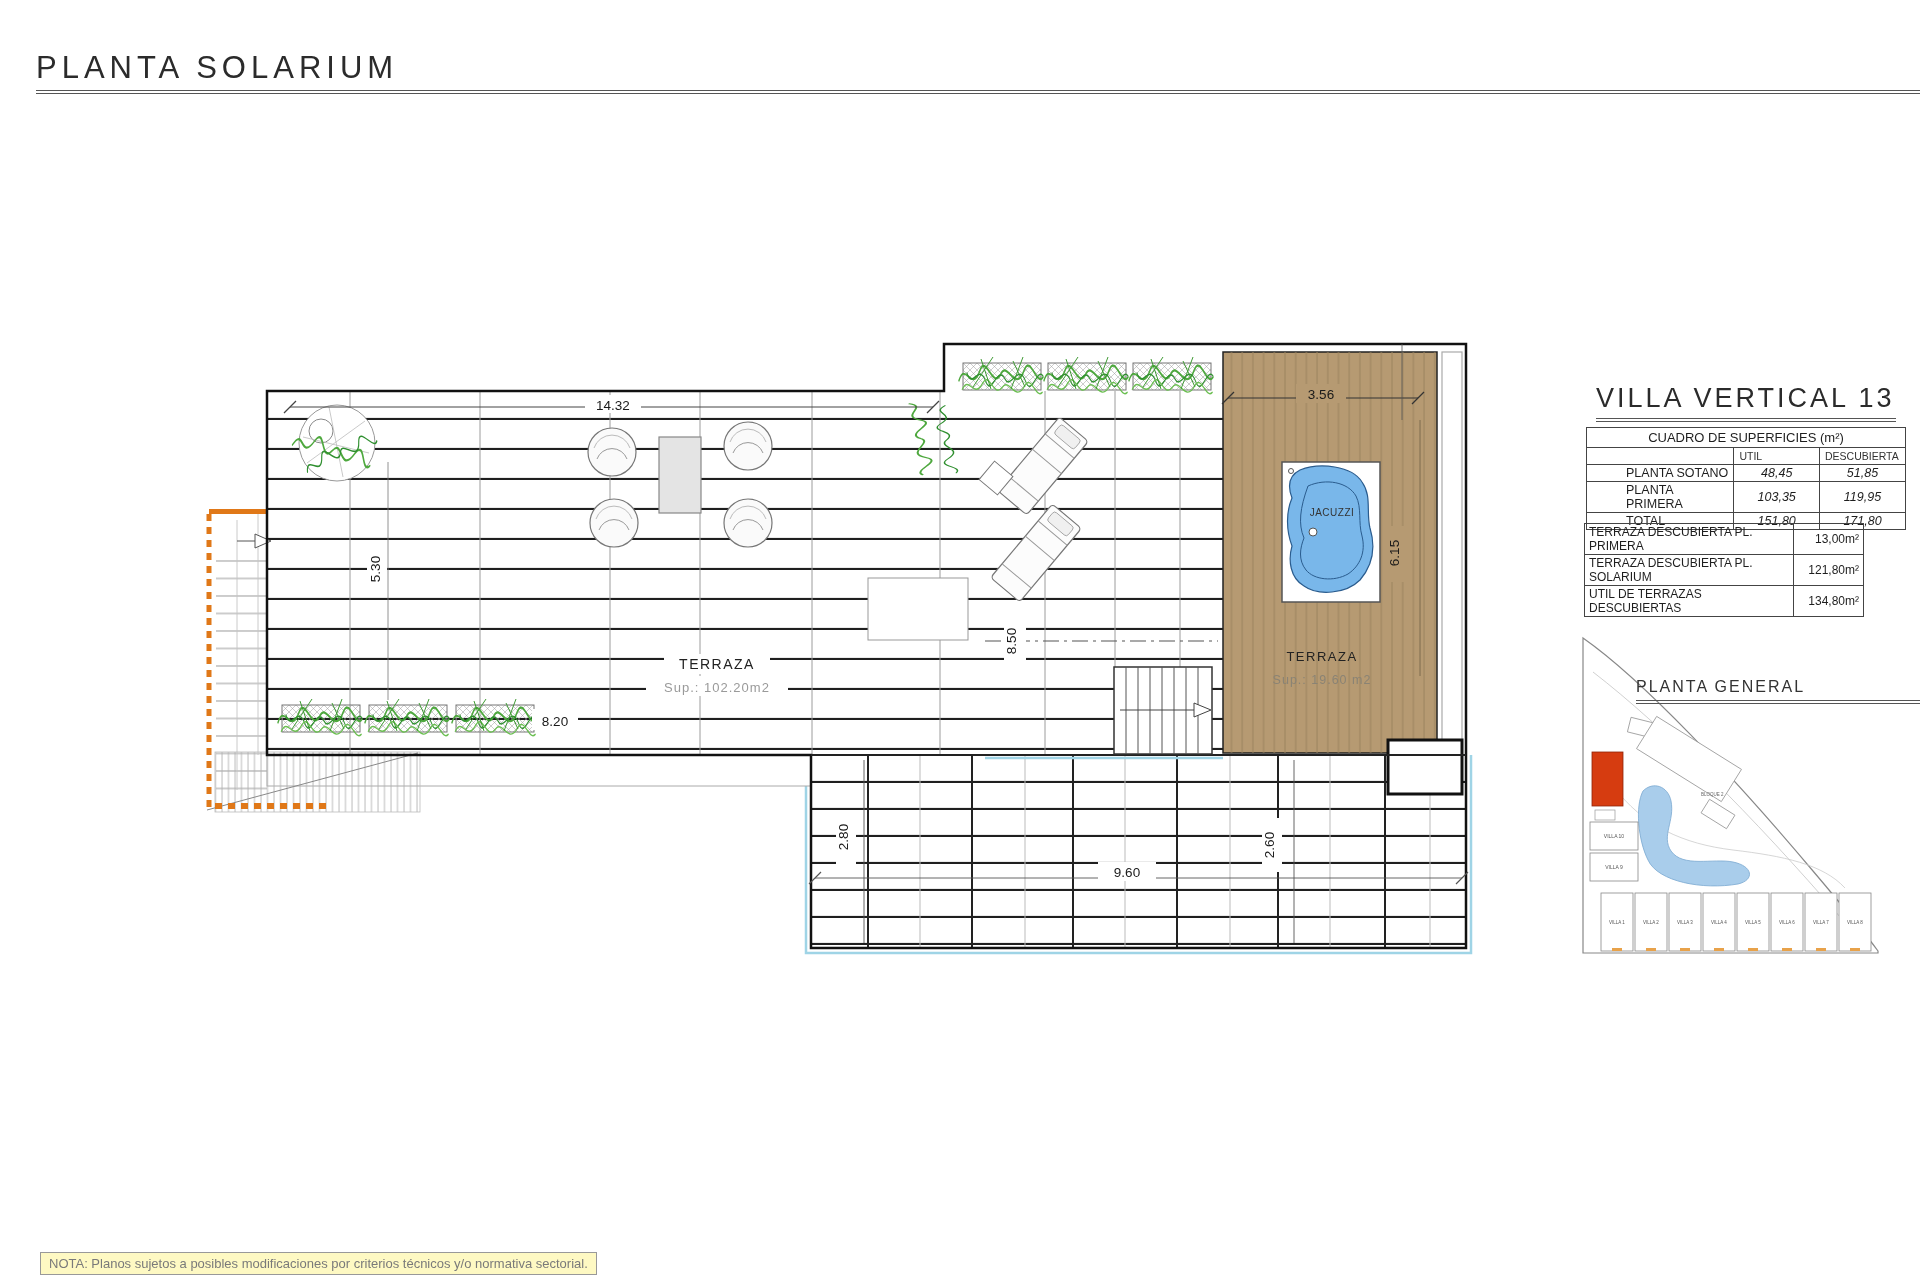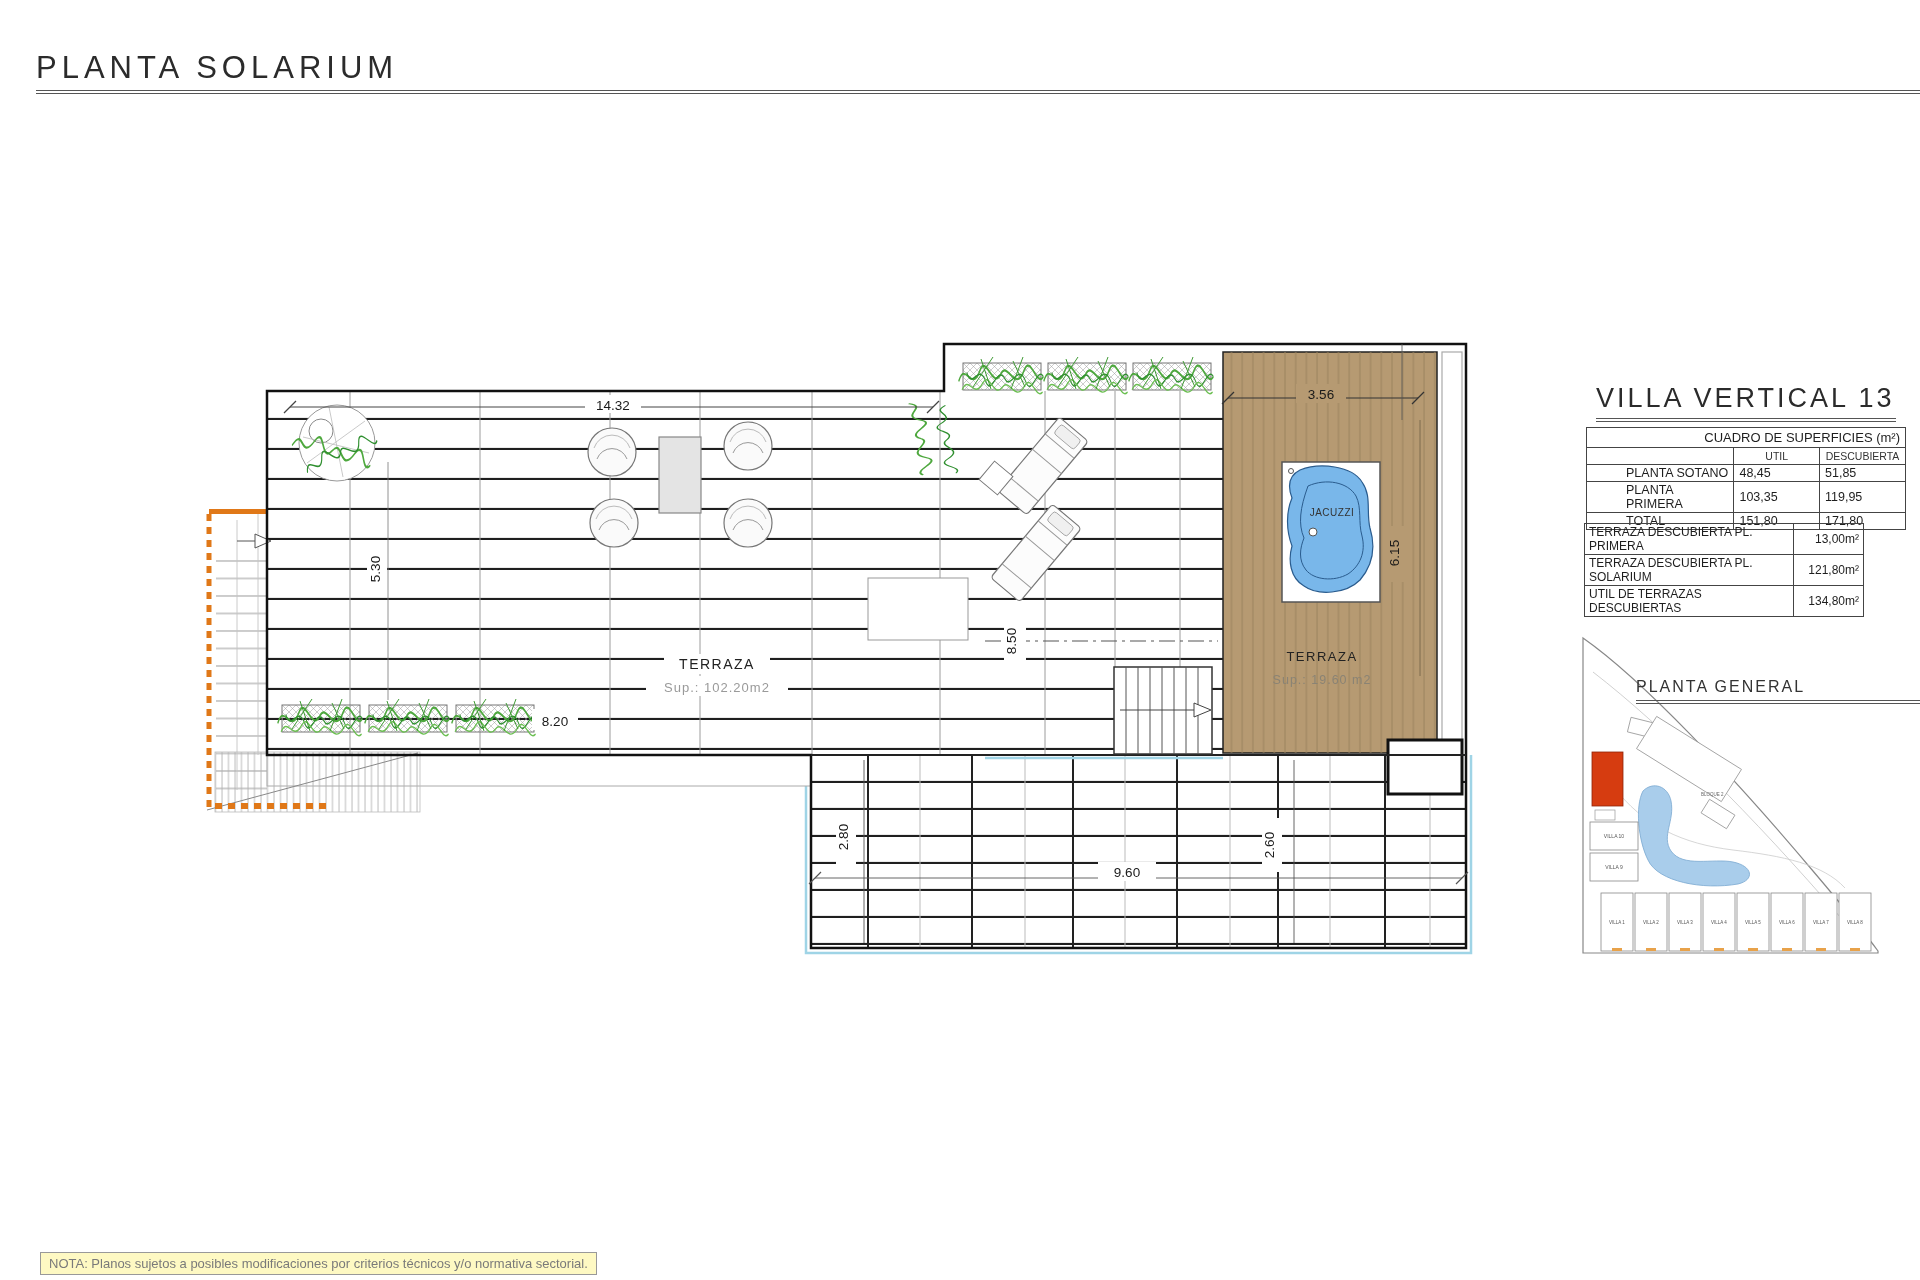--- a/index.html
+++ b/index.html
@@ -13,23 +13,23 @@
   .dbl-underline:after { content:""; position:absolute; left:0; right:0; bottom:-4px; border-bottom:1px solid #555; }
 
   #villa-title { left:1596px; top:342px; width:300px; font-size:27px; letter-spacing:3px; color:#2b2b2b; }
 
   #siteplan-label { left:1636px; top:601px; width:292px; font-size:16px; letter-spacing:2px; color:#333; }
 
   
   table { border-collapse:collapse; font-size:12.5px; color:#1e1e1e; }
   #surfaces-table { left:1586px; top:427px; width:320px; border:1.5px solid #333; }
   #surfaces-table td, #surfaces-table th { border:1px solid #444; padding:1px 5px; height:17px; }
-  #surfaces-table .tbl-title { text-align:right; font-size:13px; height:20px; }
-  #surfaces-table .colhead { text-align:center; font-size:10.5px; color:#333; font-weight:400; }
-  #surfaces-table .num { text-align:left; width:86px; }
+  #surfaces-table .tbl-title { text-align:center; font-size:13px; height:20px; }
+  #surfaces-table .colhead { text-align:left; font-size:10.5px; color:#333; font-weight:400; }
+  #surfaces-table .num { text-align:center; width:86px;font-style:italic; }
   #surfaces-table .lbl { width:148px;padding-left:39px; }
 
   #terraces-table { left:1584px; top:523px; width:280px; border:1.5px solid #333; }
   #terraces-table td { border:1px solid #444; padding:1px 4px; height:17px; font-size:12px; }
   #terraces-table .val { text-align:right; width:70px; }
 
   
   #note-box { left:40px; top:1252px; border:1px solid #999; color:#7a7a7a;
               font-size:13px; padding:3px 8px; background:#fef9c3; }
 

